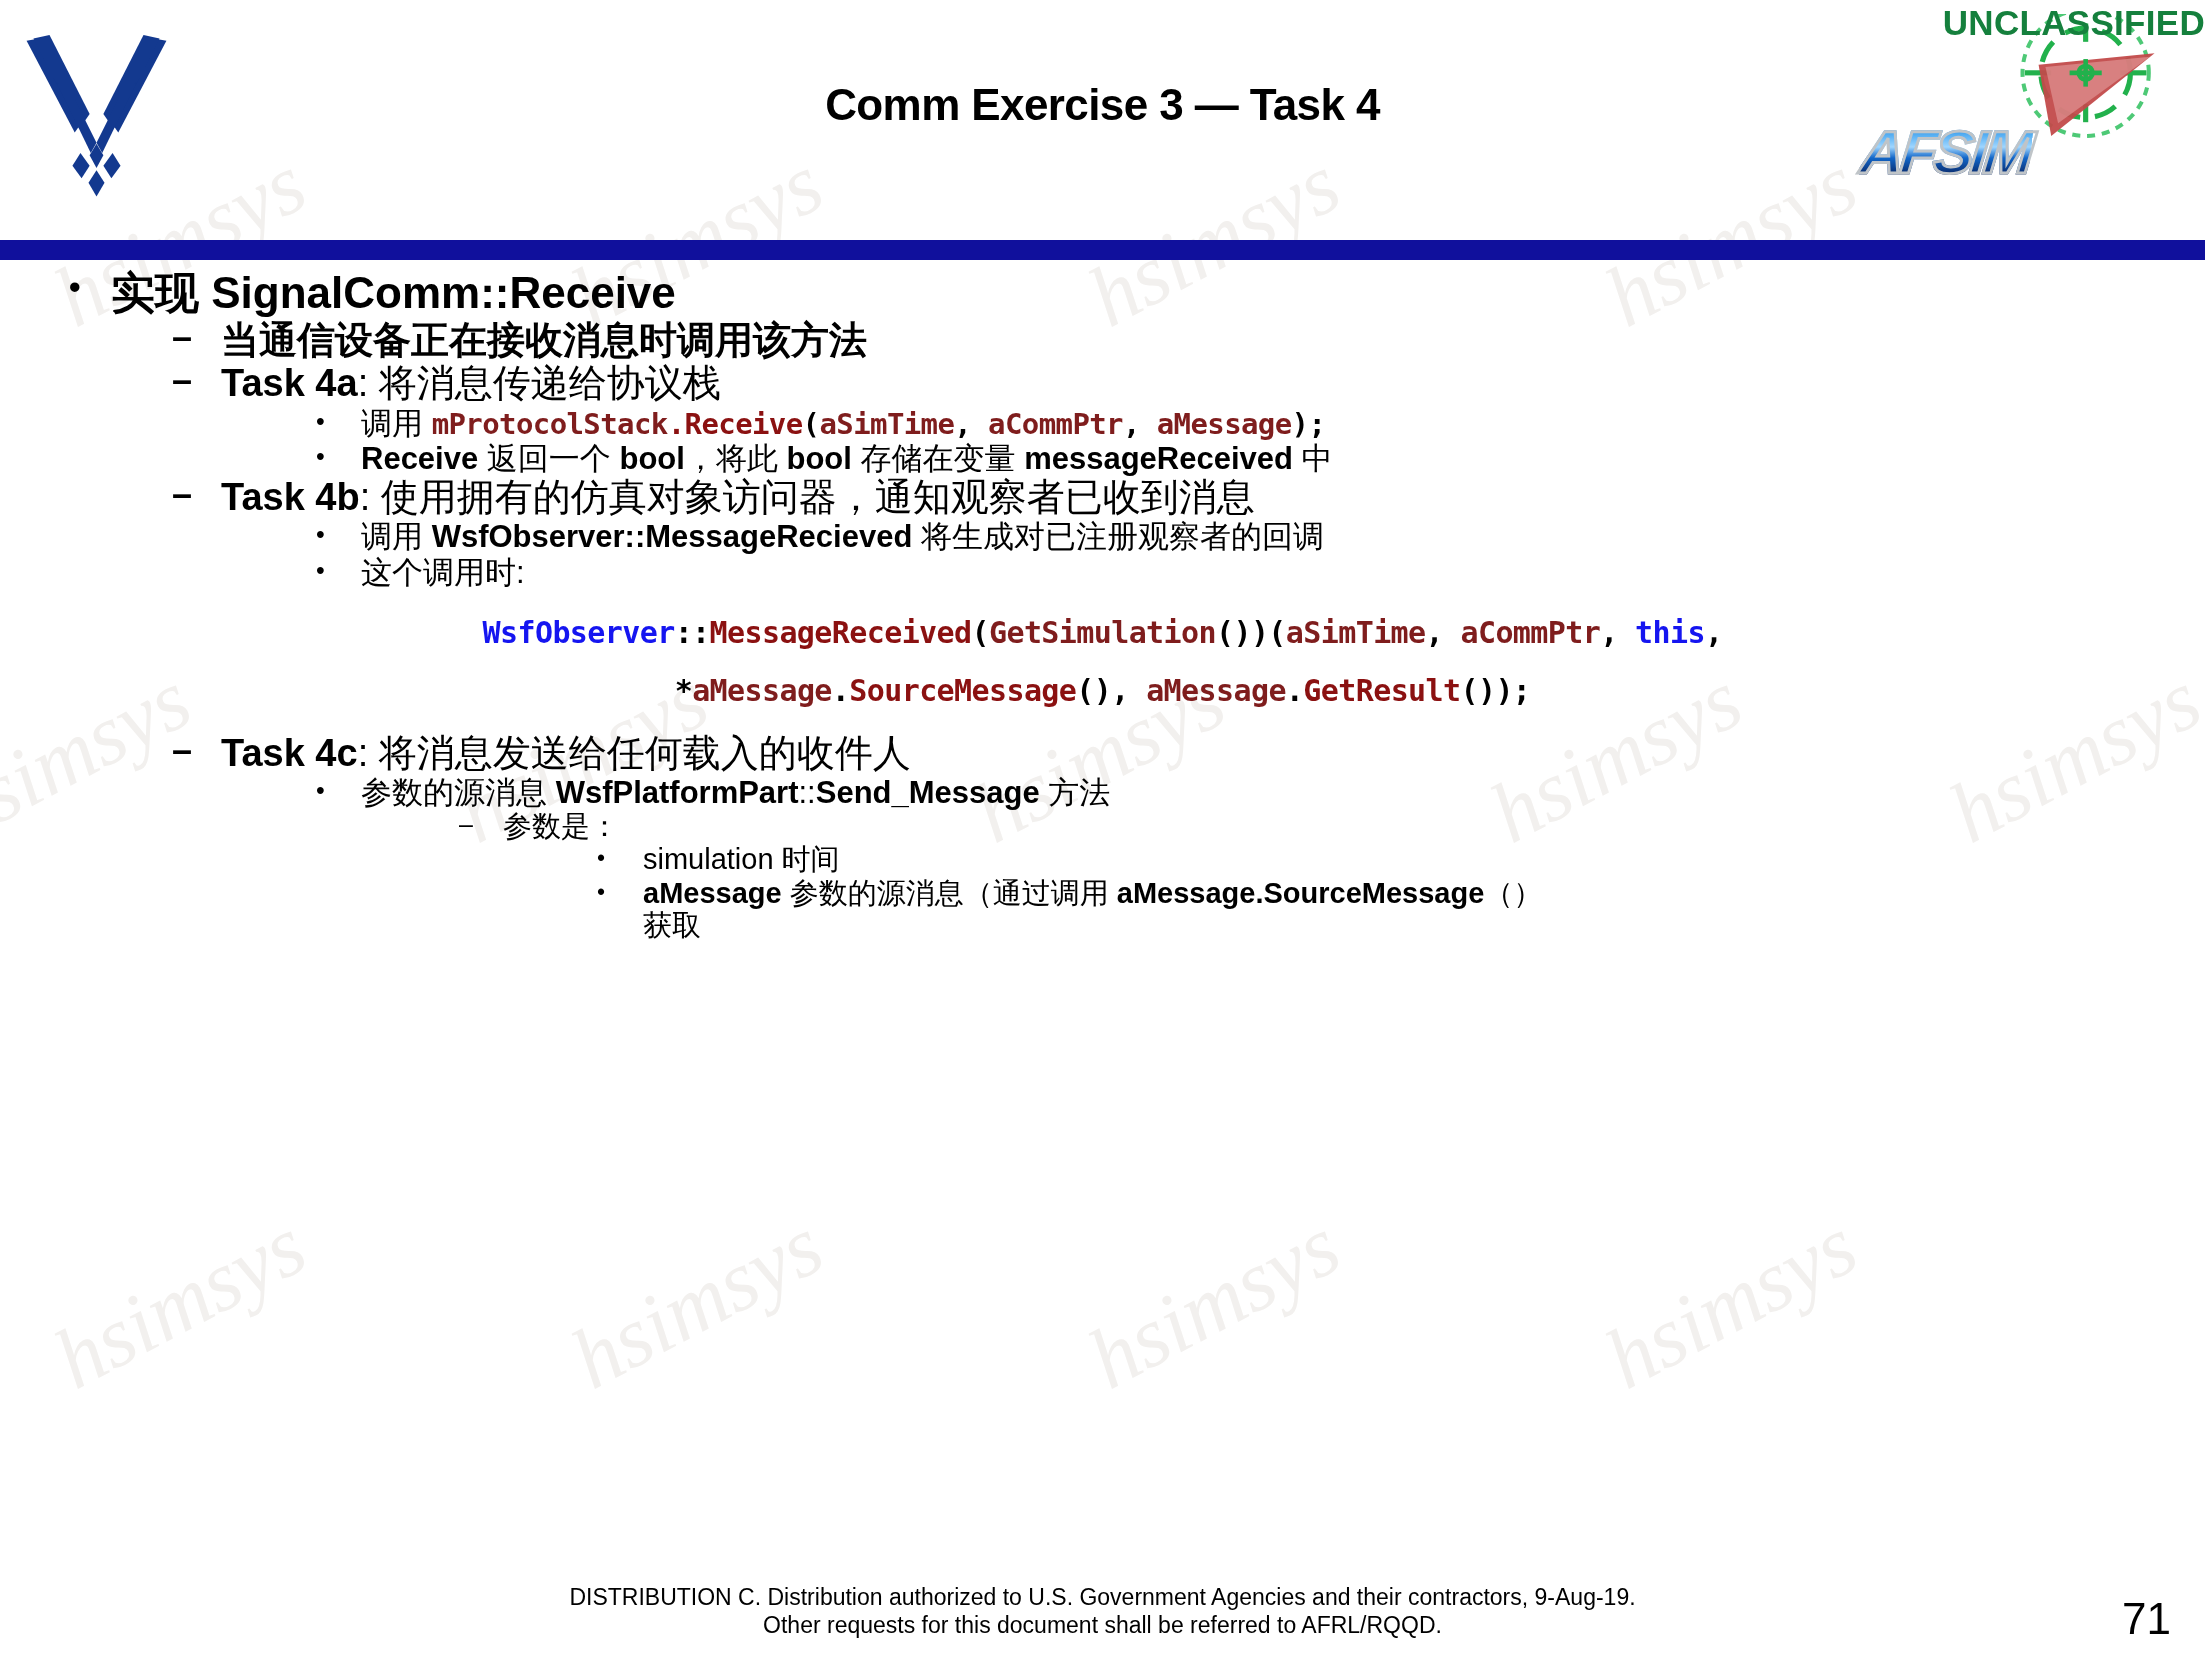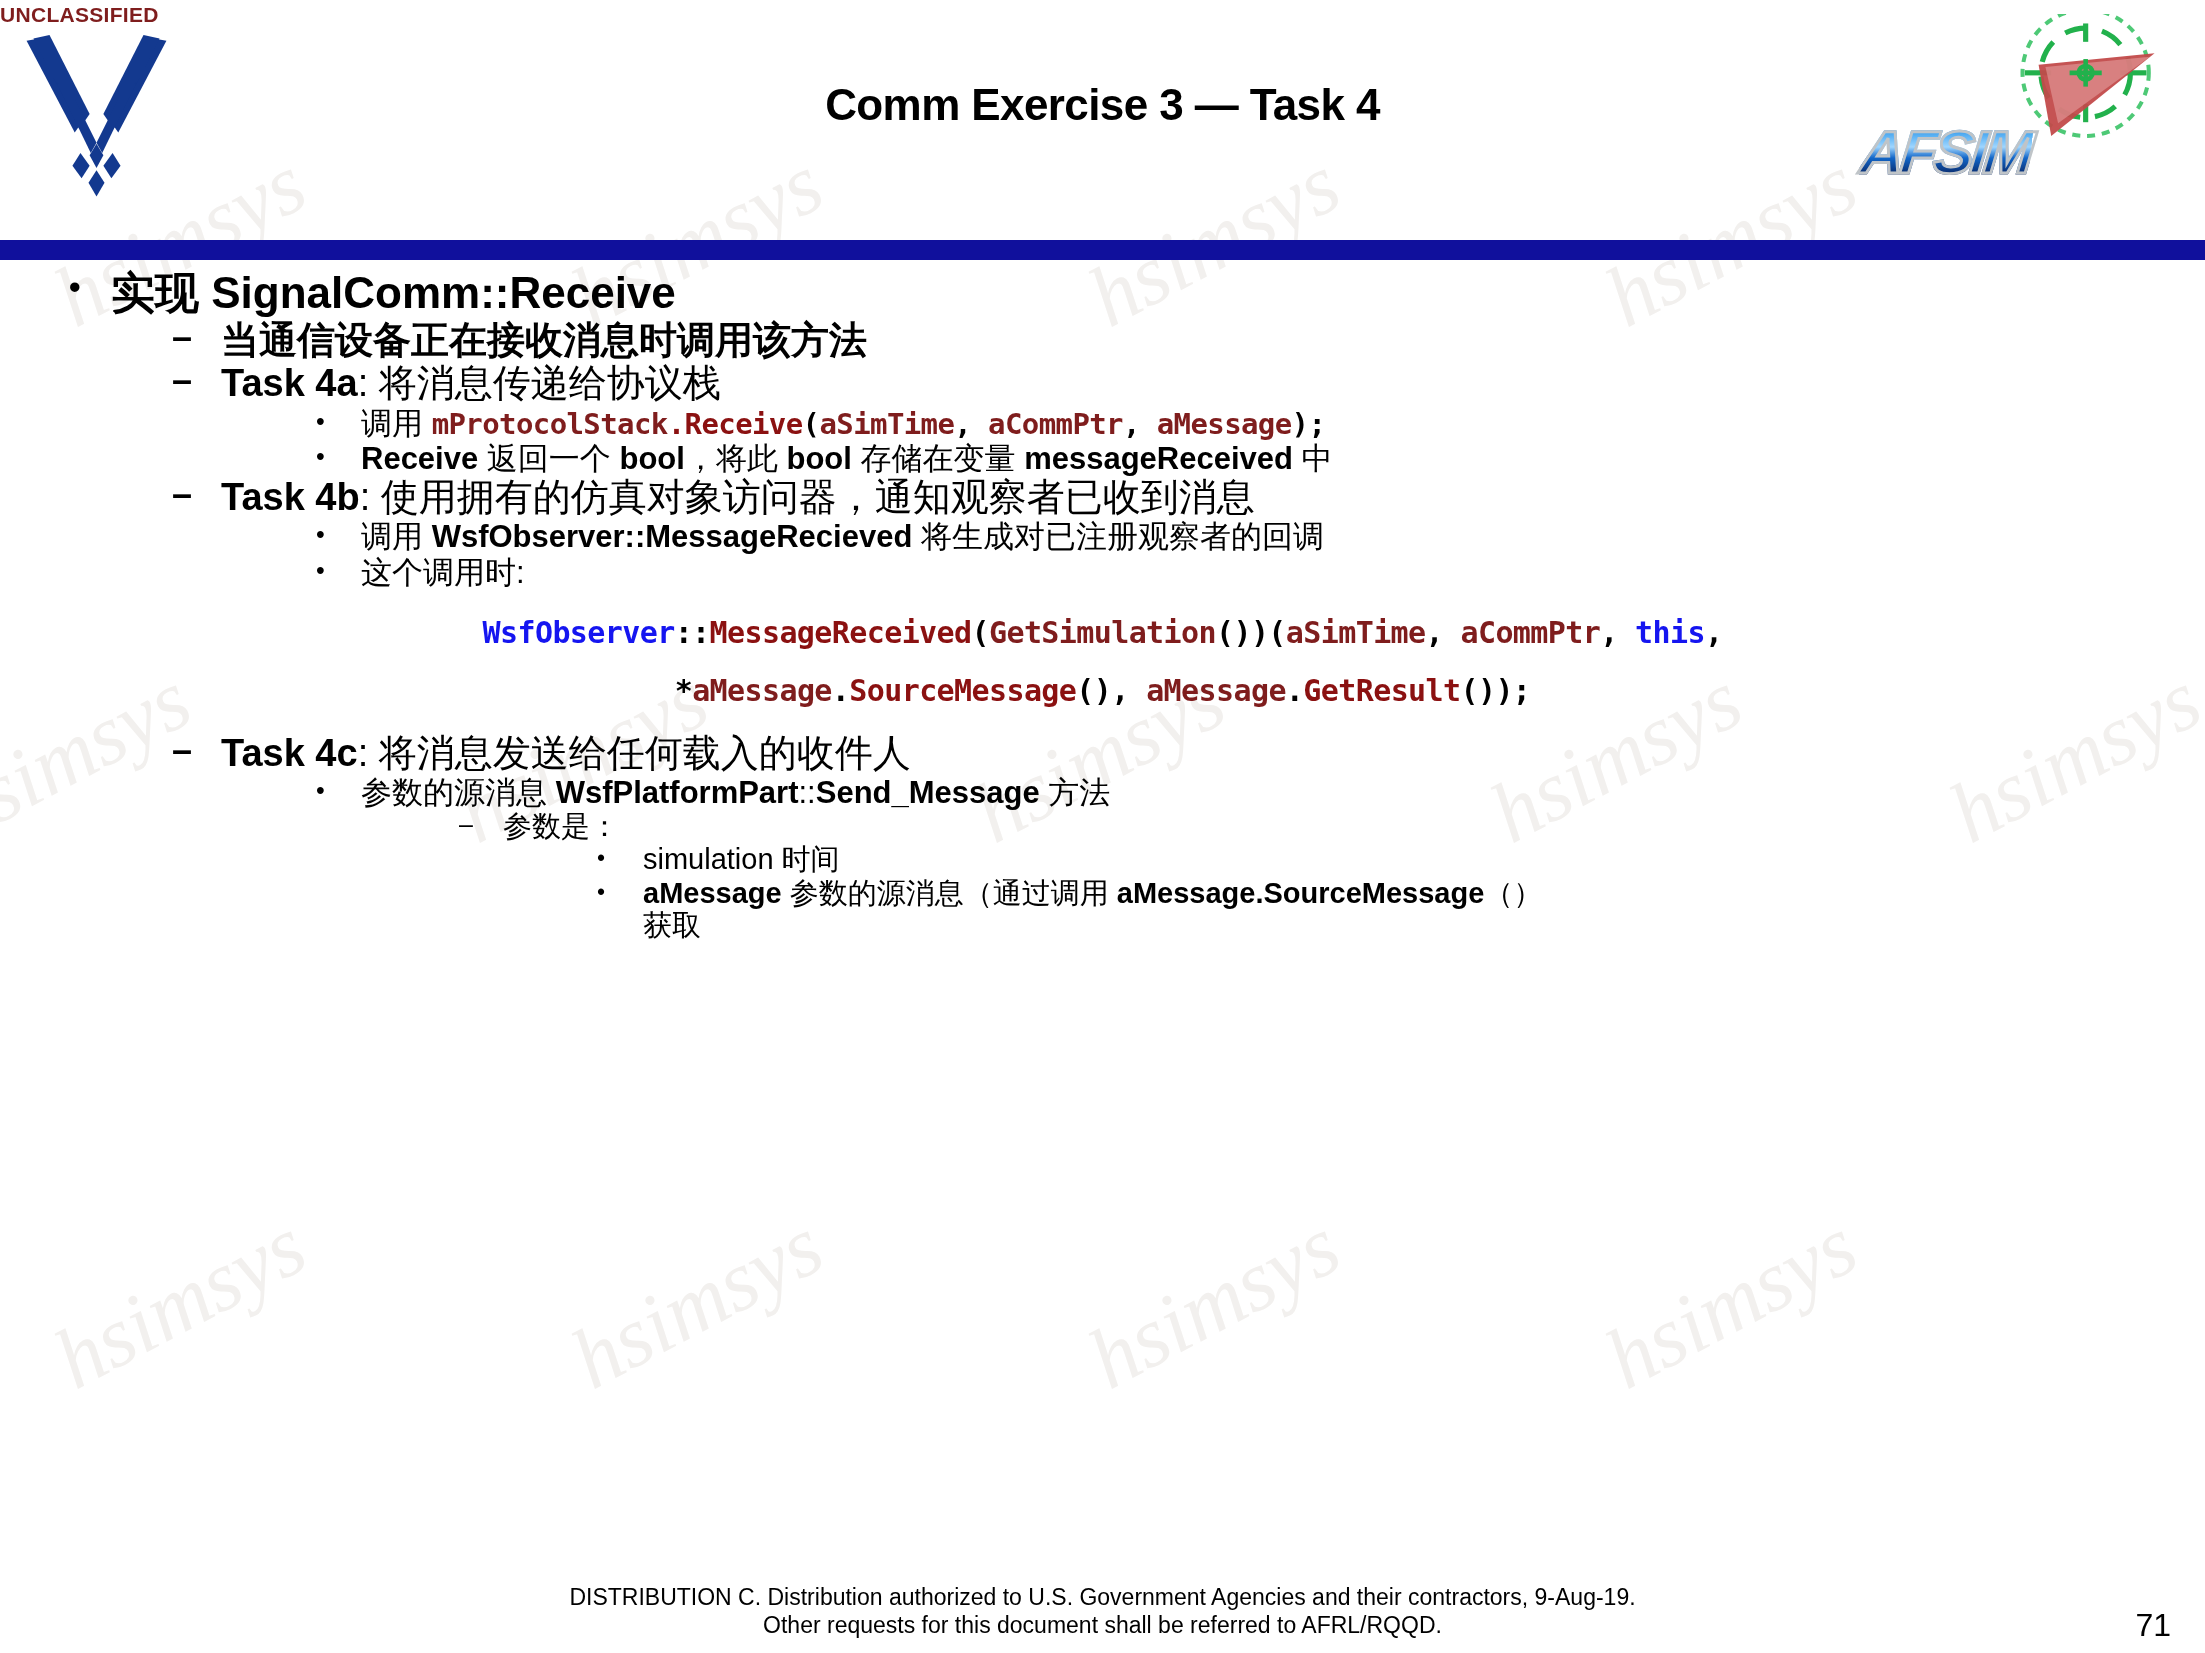--- a/index.html
+++ b/index.html
@@ -33,25 +33,25 @@
     white-space: nowrap;
     user-select: none;
   }
 
   
   #classification {
     position: absolute;
     top: 3.4px;
     left: 0;
     width: 100%;
-    text-align: left;
-    font-size: 21px;
+    text-align: right;
+    font-size: 35px;
     font-weight: bold;
     letter-spacing: 0.3px;
-    color: #7f1d1d;
+    color: #15803d;
     z-index: 5;
   }
 
   
   #header {
     position: absolute;
     top: 0;
     left: 0;
     width: 100%;
     height: 260px;
@@ -211,21 +211,21 @@
     margin: 0 auto;
     text-align: center;
     font-size: 23px;
     line-height: 1.22;
     color: #000;
   }
   #page-number {
     position: absolute;
     right: 34px;
     bottom: 10.3px;
-    font-size: 32px;
+    font-size: 44px;
     color: #000;
     z-index: 6;
   }
 </style>
 </head>
 <body>
 
 <div id="watermarks">
   <div class="wm" style="left:46px;  top:190px;">hsimsys</div>
   <div class="wm" style="left:563px; top:190px;">hsimsys</div>

